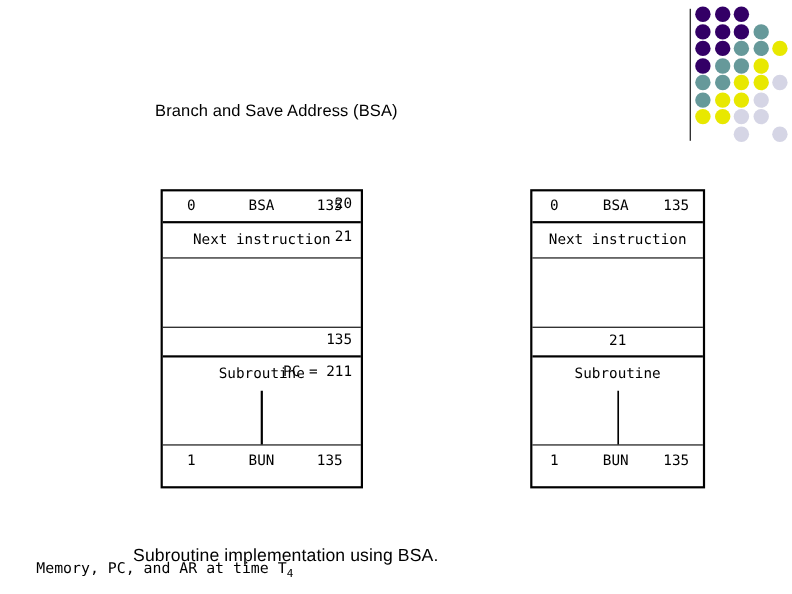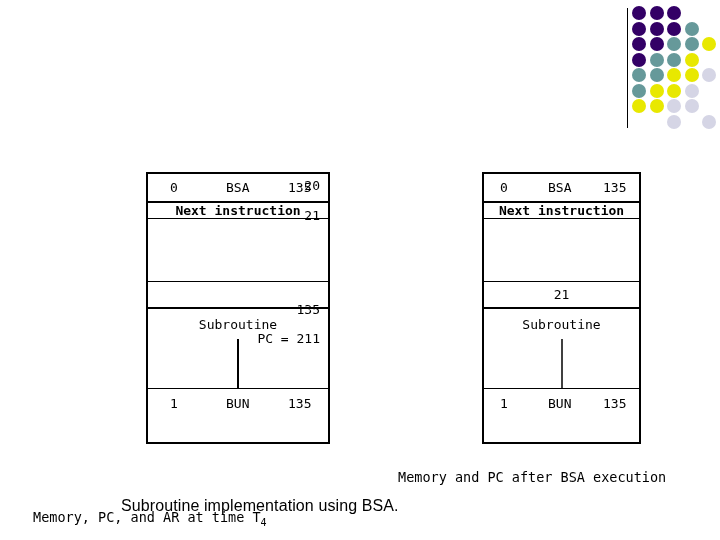--- a/index.html
+++ b/index.html
@@ -89,21 +89,21 @@
     font-family: "DejaVu Sans Mono", "Liberation Mono", monospace;
     font-size: 13px;
     color: #000000;
     white-space: nowrap;
     overflow: hidden;
   }
   .mem-row.bordered { border-bottom: 2px solid #000000; }
   .mem-row.thin     { border-bottom: 1px solid #000000; }
 
   .row-instr   { height: 29px; }
-  .row-next    { height: 16px; font-weight: bold; }
+  .row-next    { height: 32px; }
   .row-gap     { height: 63px; }
   .row-save    { height: 27px; }
   .row-sub     { height: 80px; }
   .row-bun     { height: 28px; }
 
   
   .f-op  { position: absolute; }
   .f-mid { position: absolute; }
   .f-adr { position: absolute; }
 
@@ -202,20 +202,21 @@
       <div class="motif-dot" style="left: 35px; top: 77.5px; background: rgb(232, 232, 0);"></div>
       <div class="motif-dot" style="left: 52.5px; top: 77.5px; background: rgb(213, 213, 229);"></div>
       <div class="motif-dot" style="left: 0px; top: 93px; background: rgb(232, 232, 0);"></div>
       <div class="motif-dot" style="left: 17.5px; top: 93px; background: rgb(232, 232, 0);"></div>
       <div class="motif-dot" style="left: 35px; top: 93px; background: rgb(213, 213, 229);"></div>
       <div class="motif-dot" style="left: 52.5px; top: 93px; background: rgb(213, 213, 229);"></div>
       <div class="motif-dot" style="left: 35px; top: 108.5px; background: rgb(213, 213, 229);"></div>
       <div class="motif-dot" style="left: 70px; top: 108.5px; background: rgb(213, 213, 229);"></div>
     </div>
 
+  <div id="slide-title">Branch and Save Address (BSA)</div>
 
   <div id="diagram-left" class="diagram">
 
     <div class="mem-table">
 
       <div class="mem-row row-instr bordered">
         <span class="f-op">0</span>
         <span class="f-mid">BSA</span>
         <span class="f-adr">135</span>
       </div>
@@ -285,17 +286,16 @@
         <span class="f-mid">BUN</span>
         <span class="f-adr">135</span>
       </div>
 
     </div>
   </div>
 
   <div id="caption-left" class="diagram-caption">
     <span>Memory, PC, and AR at time T</span><span class="sub4">4</span>
   </div>
-  <div id="caption-right" class="diagram-caption">Memory and PC after BSA execution</div>
 
   <div id="slide-caption">Subroutine implementation using BSA.</div>
 
 </div>
 
 </body></html>

